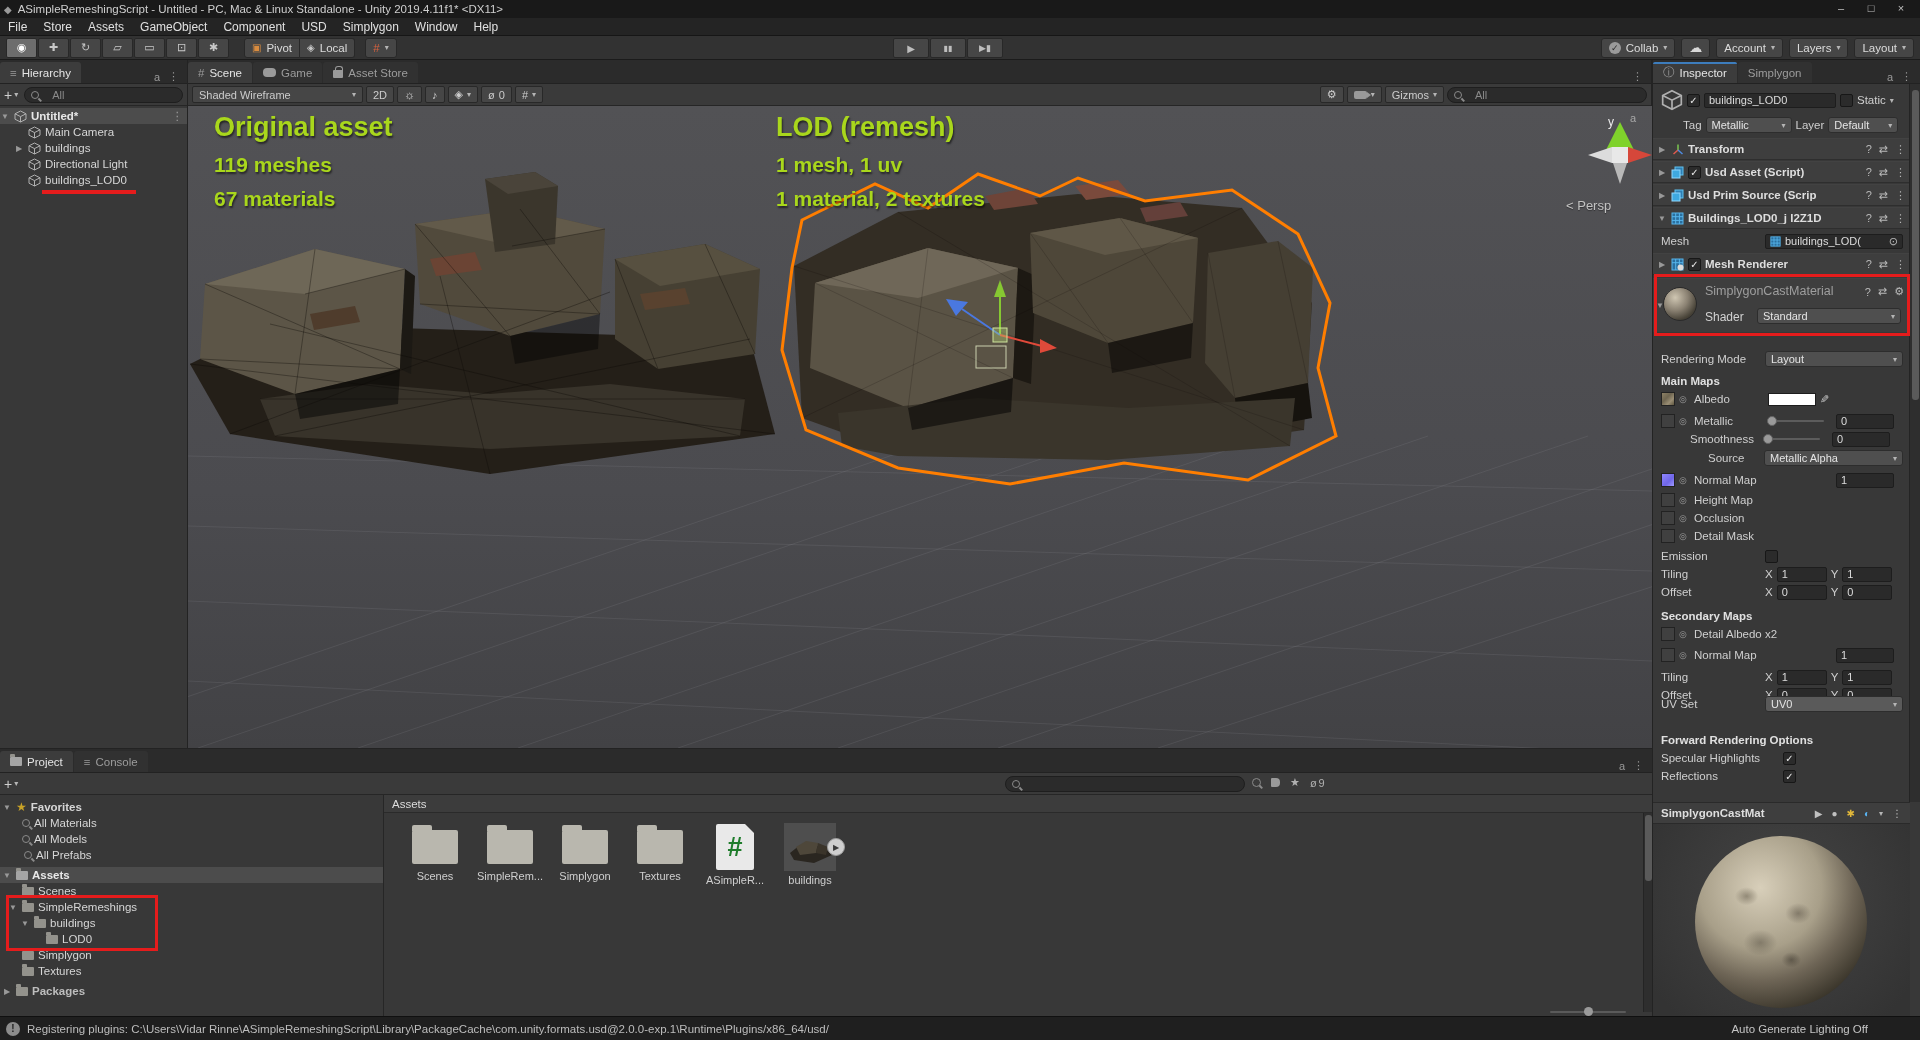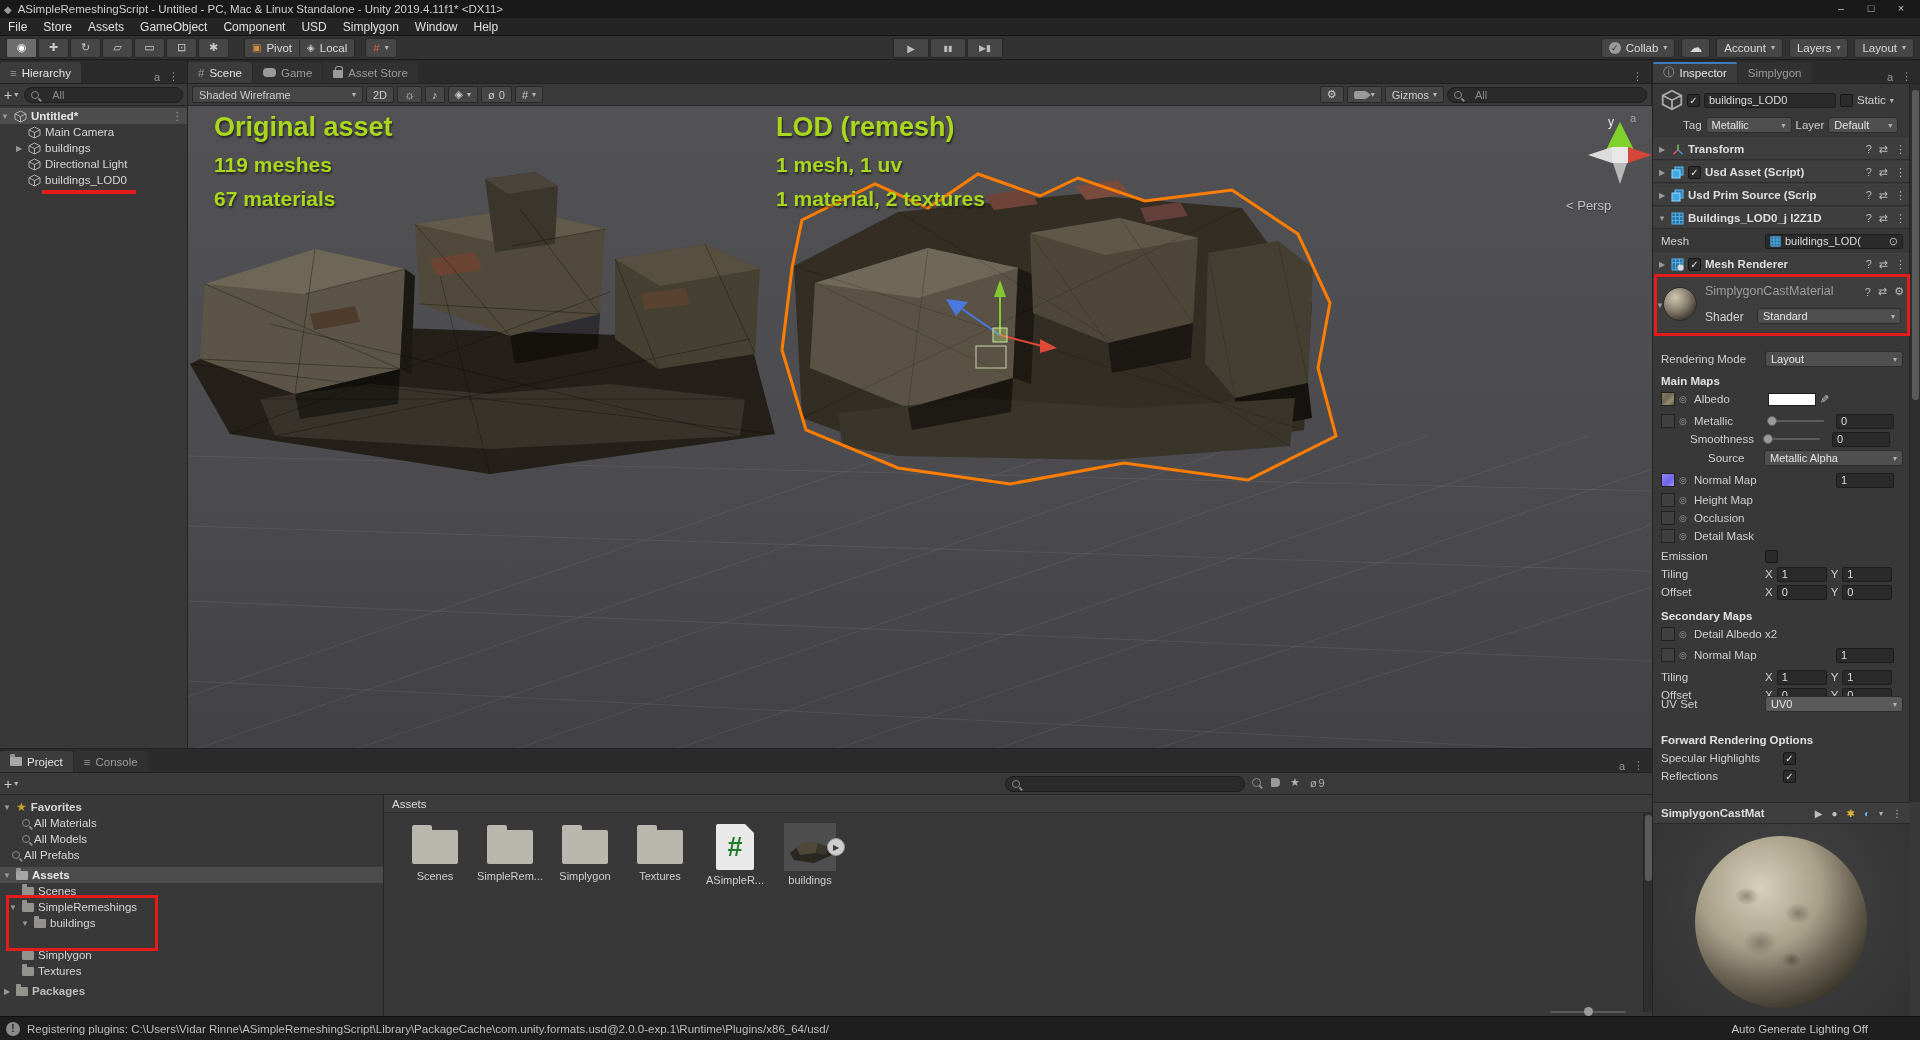--- a/index.html
+++ b/index.html
@@ -772,21 +772,21 @@
       <span style="font-weight:bold">Favorites</span>
     </div>
     <div class="trow" style="top:66px;padding-left:22px">
         <span class="mag"></span>
         <span>All Materials</span>
       </div>
     <div class="trow" style="top:82px;padding-left:22px">
         <span class="mag"></span>
         <span>All Models</span>
       </div>
-    <div class="trow" style="top:98px;padding-left:12px">
+    <div class="trow" style="top:98px;padding-left:24px">
         <span class="mag"></span>
         <span>All Prefabs</span>
       </div>
 
     <div class="trow sel" style="top:118px;width:383px;right:auto">
       <span class="fold" style="margin-left:2px">▼</span>
       <span class="f12" style="background:#a5a5a5"></span>
       <span style="font-weight:bold;color:#e8e8e8">Assets</span>
     </div>
     <div class="trow" style="top:134px;padding-left:22px">
@@ -796,20 +796,24 @@
     <div class="trow" style="top:150px;padding-left:8px">
       <span class="fold">▼</span>
       <span class="f12"></span>
         <span>SimpleRemeshings</span>
     </div>
     <div class="trow" style="top:166px;padding-left:20px">
       <span class="fold">▼</span>
       <span class="f12"></span>
         <span>buildings</span>
     </div>
+    <div class="trow" style="top:182px;padding-left:46px">
+        <span class="f12"></span>
+        <span>LOD0</span>
+      </div>
     <div class="trow" style="top:198px;padding-left:22px">
         <span class="f12"></span>
         <span>Simplygon</span>
       </div>
     <div class="trow" style="top:214px;padding-left:22px">
         <span class="f12"></span>
         <span>Textures</span>
       </div>
     <div class="trow" style="top:234px">
       <span class="fold" style="margin-left:2px">▶</span>

